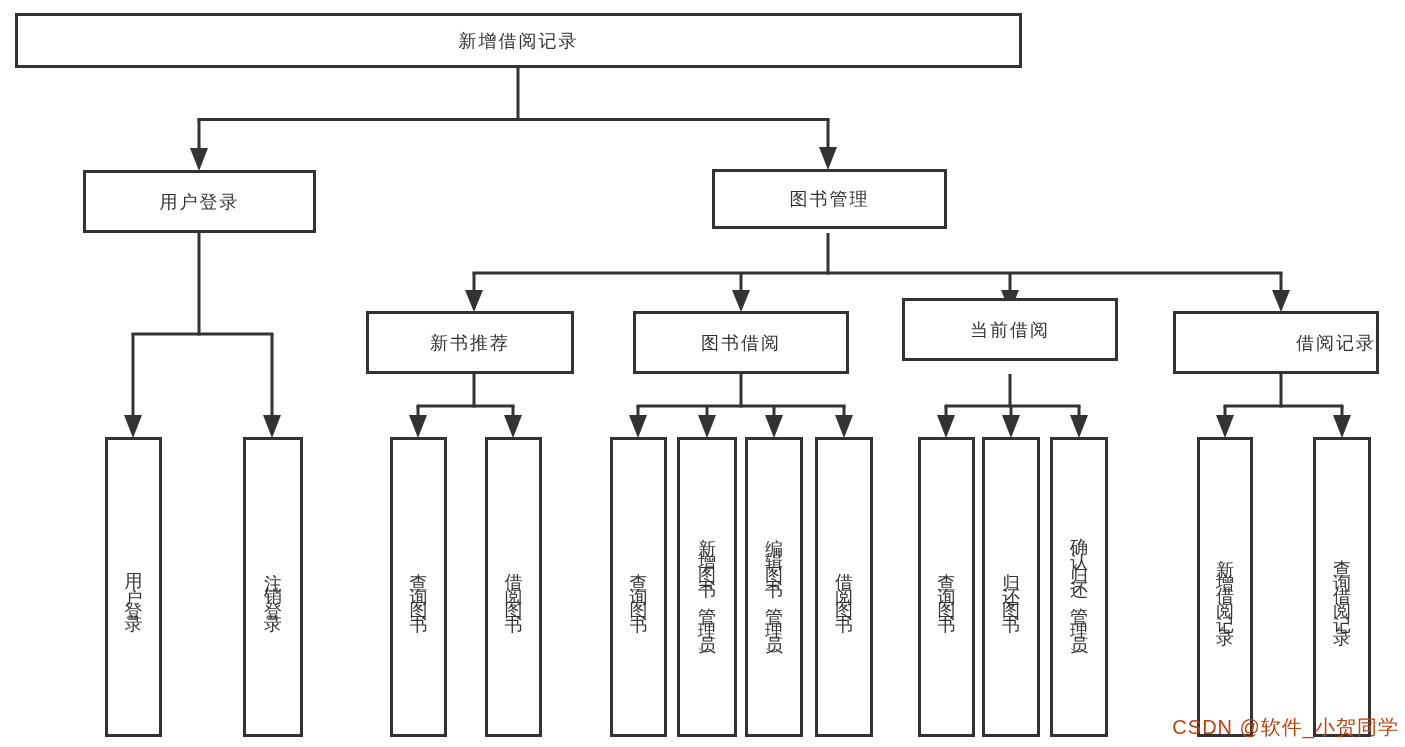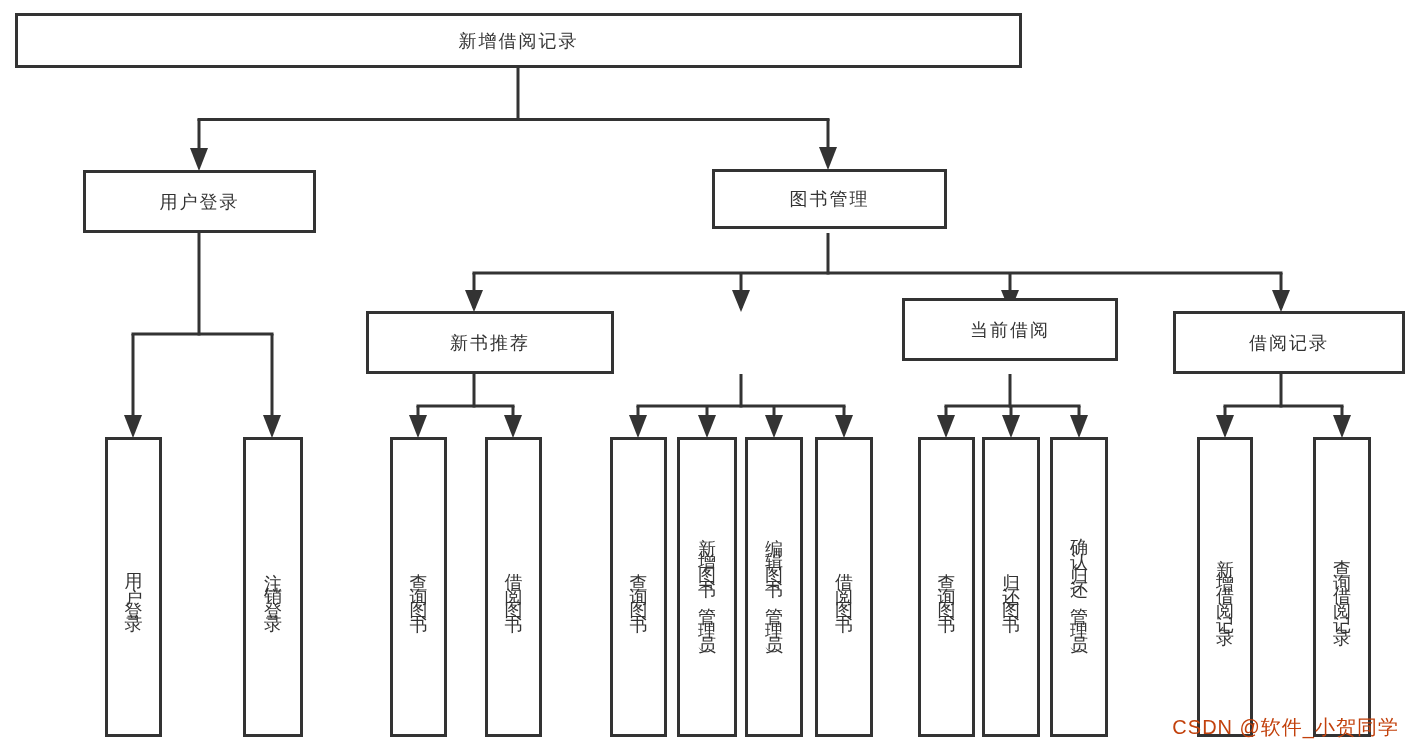--- a/index.html
+++ b/index.html
@@ -124,27 +124,30 @@
     <span>新增借阅记录</span>
   </div>
 
   <div class="node" style="left:83px; top:170px; width:233px; height:63px;">
     <span>用户登录</span>
   </div>
   <div class="node" style="left:712px; top:169px; width:235px; height:60px;">
     <span>图书管理</span>
   </div>
 
-  <div class="node" style="left:366px; top:311px; width:248px; height:63px;">
+  <div class="node" style="left:366px; top:311px; width:208px; height:63px;">
     <span>新书推荐</span>
+  </div>
+  <div class="node" style="left:633px; top:311px; width:216px; height:63px;">
+    <span>图书借阅</span>
   </div>
   <div class="node" style="left:902px; top:298px; width:216px; height:63px;">
     <span>当前借阅</span>
   </div>
-  <div class="node" style="left:1173px; top:311px; width:232px; height:63px;">
+  <div class="node" style="left:1173px; top:311px; width:206px; height:63px;justify-content:flex-end;">
     <span>借阅记录</span>
   </div>
 
   <div class="node leaf" style="left:105px; top:437px; width:57px; height:300px;">
     <span>用户登录</span>
   </div>
   <div class="node leaf" style="left:243px; top:437px; width:60px; height:300px;">
     <span>注销登录</span>
   </div>
 

